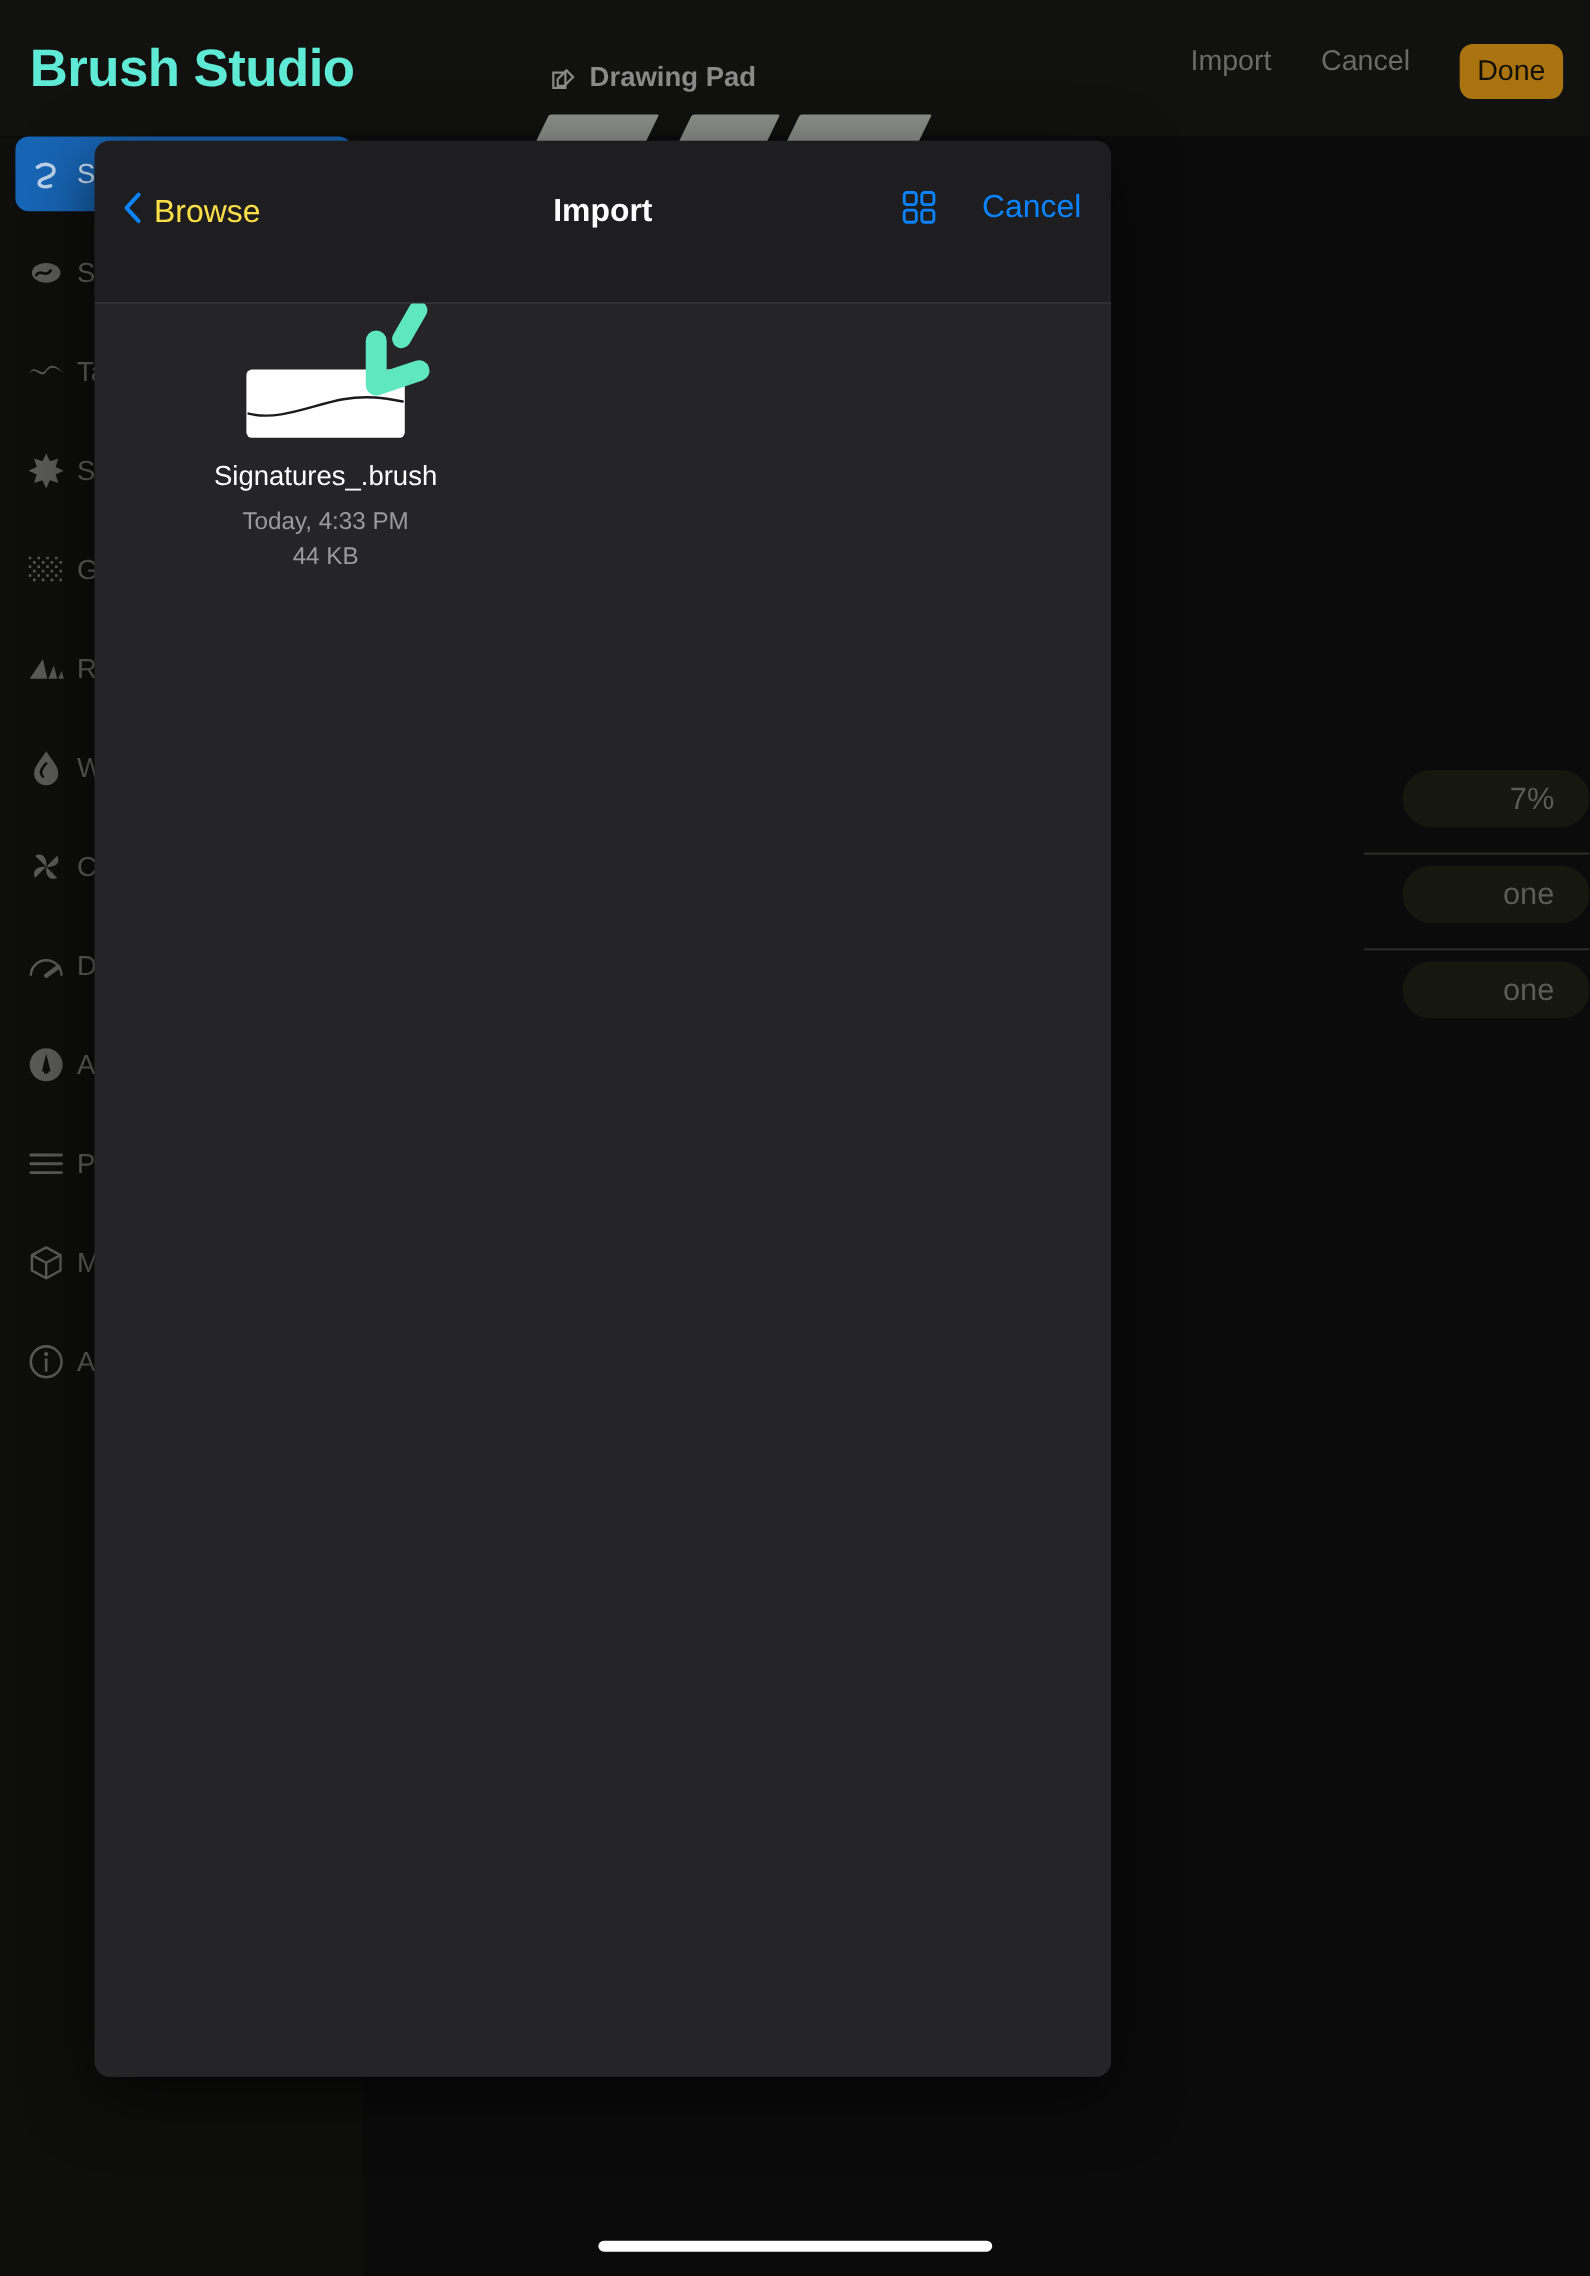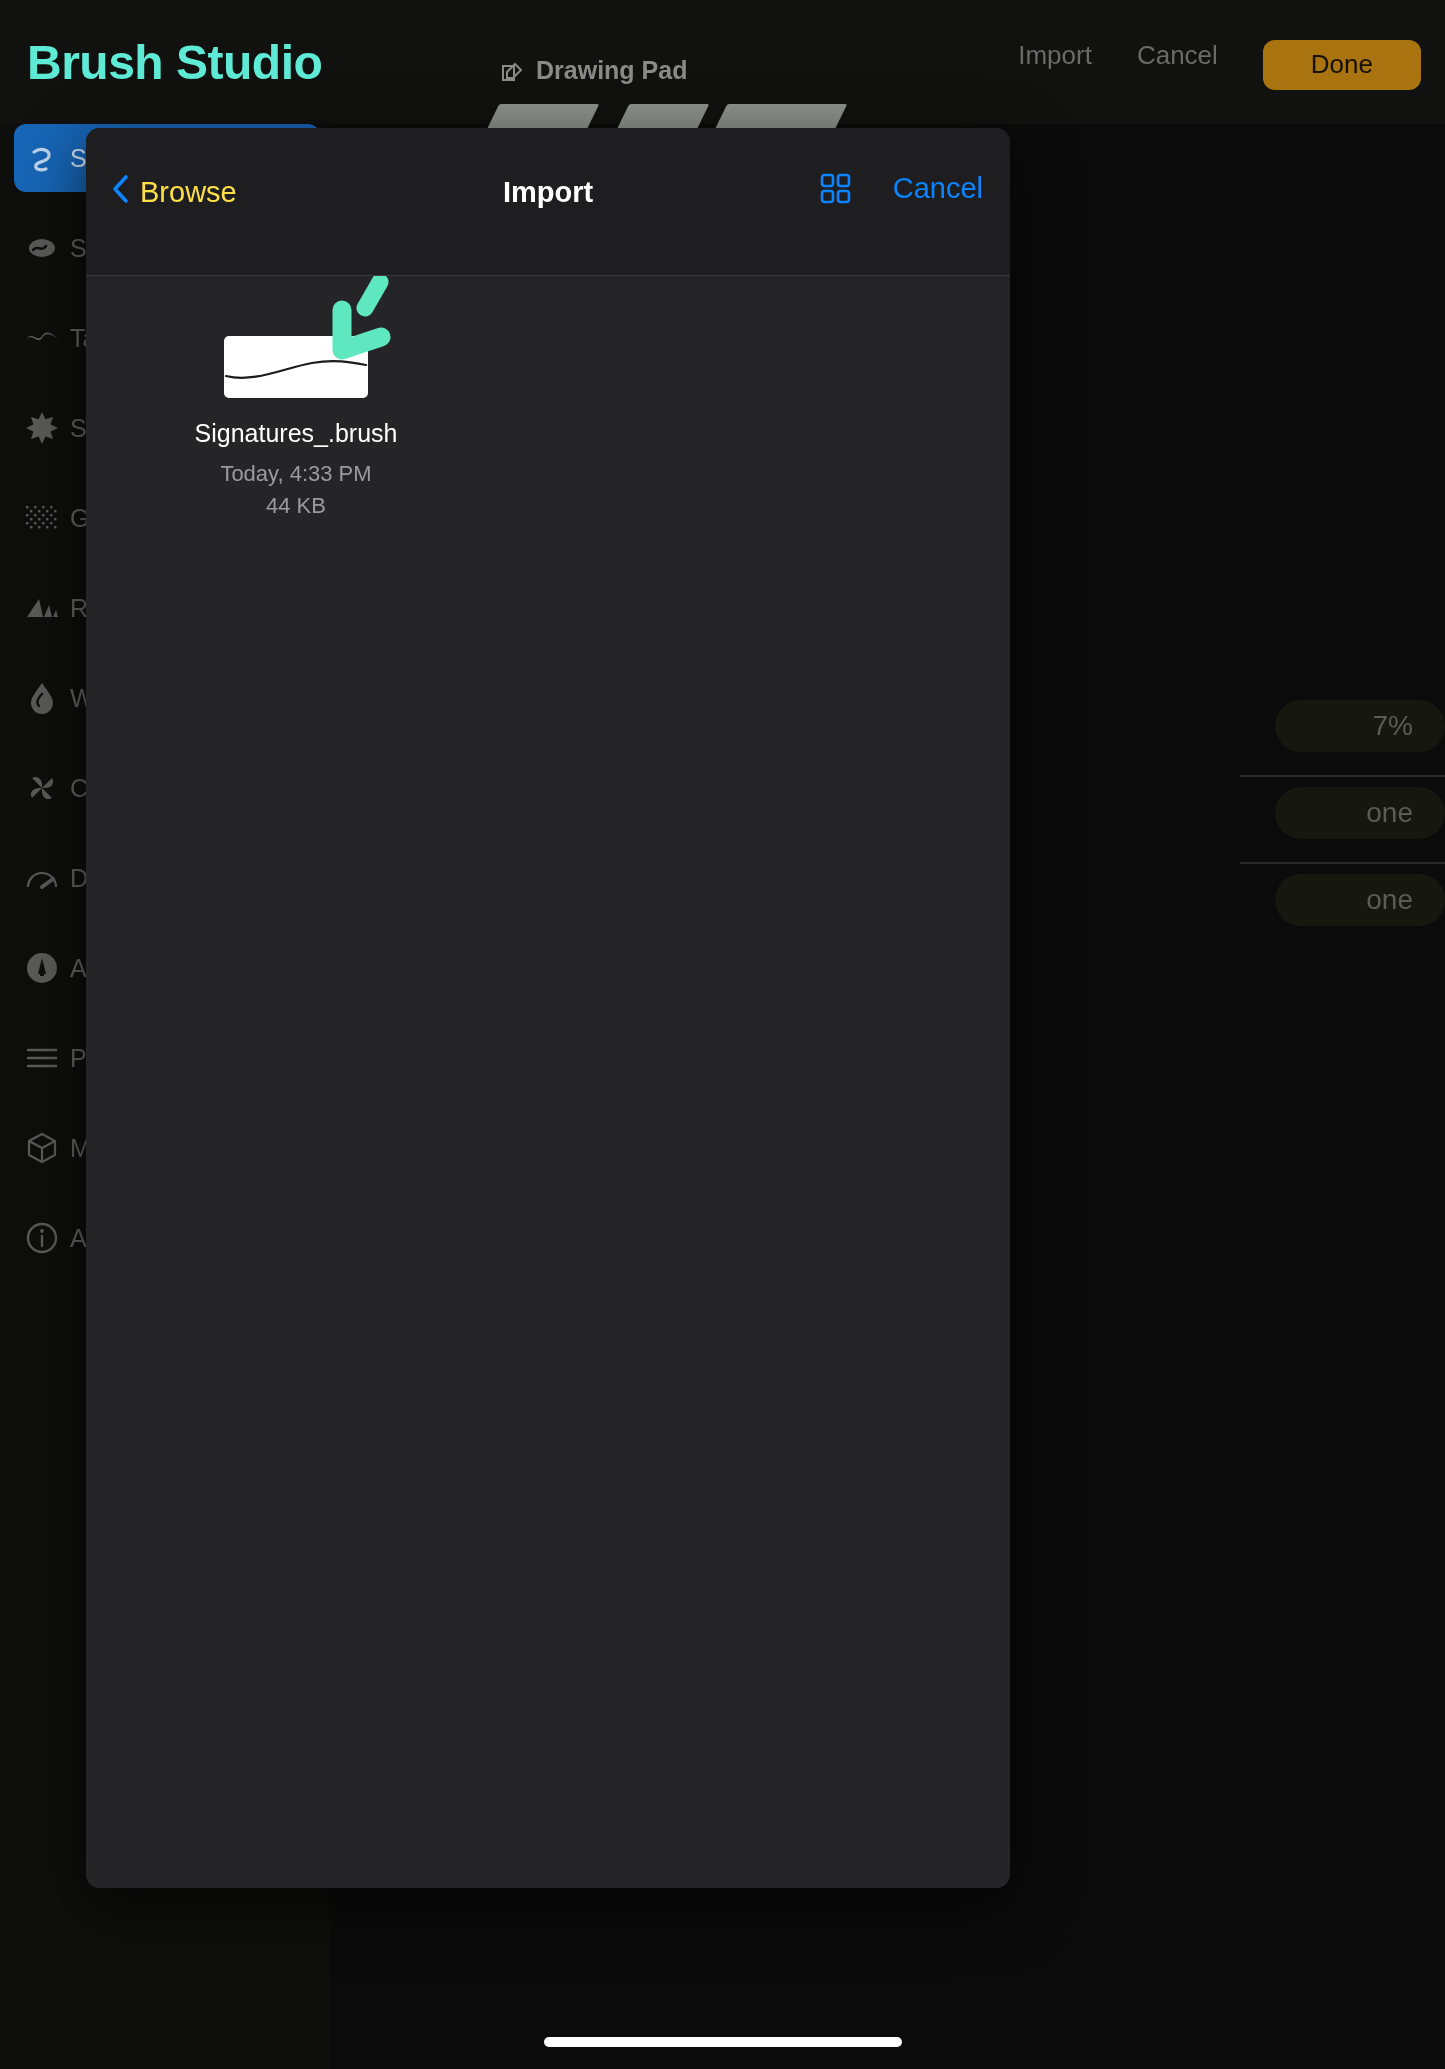--- a/index.html
+++ b/index.html
@@ -28,21 +28,21 @@
     color:#8a8a8a; font-size:25px; font-weight:bold;
   }
   #doc-chip .ic { display:block; width:24px; height:24px; }
   #hdr-actions {
     position:absolute; right:0; top:40px;
     display:flex; gap:45px; padding-right:24px;
   }
   .hdr-txt { font-size:26px; color:#6a6a6a; }
   #done-btn {
     background:#a9740f; color:#151006; font-size:26px;
-    padding:10px 48px; border-radius:12px; border:none;
+    padding:10px 16px; border-radius:12px; border:none;
     font-family:inherit; line-height:1.15;
   }
 
   
   #sidebar { position:absolute; left:0; top:124px; width:330px; bottom:0; background:#0e0e0d; }
   .side-item {
     position:relative; height:68px; margin:0 10px 22px 14px;
     display:flex; align-items:center; border-radius:12px;
   }
   .side-item.active { background:#1765b5; }

